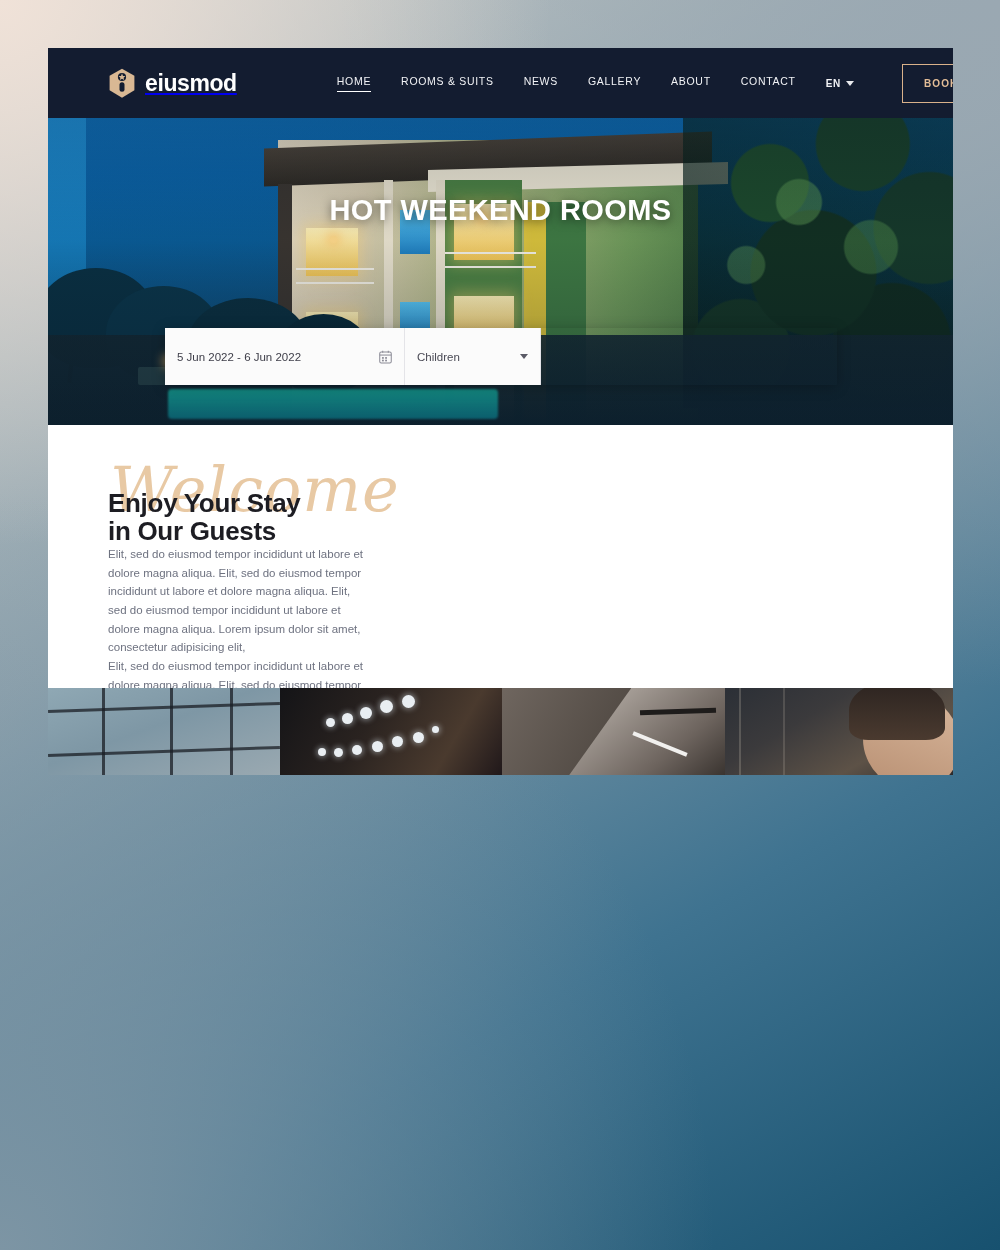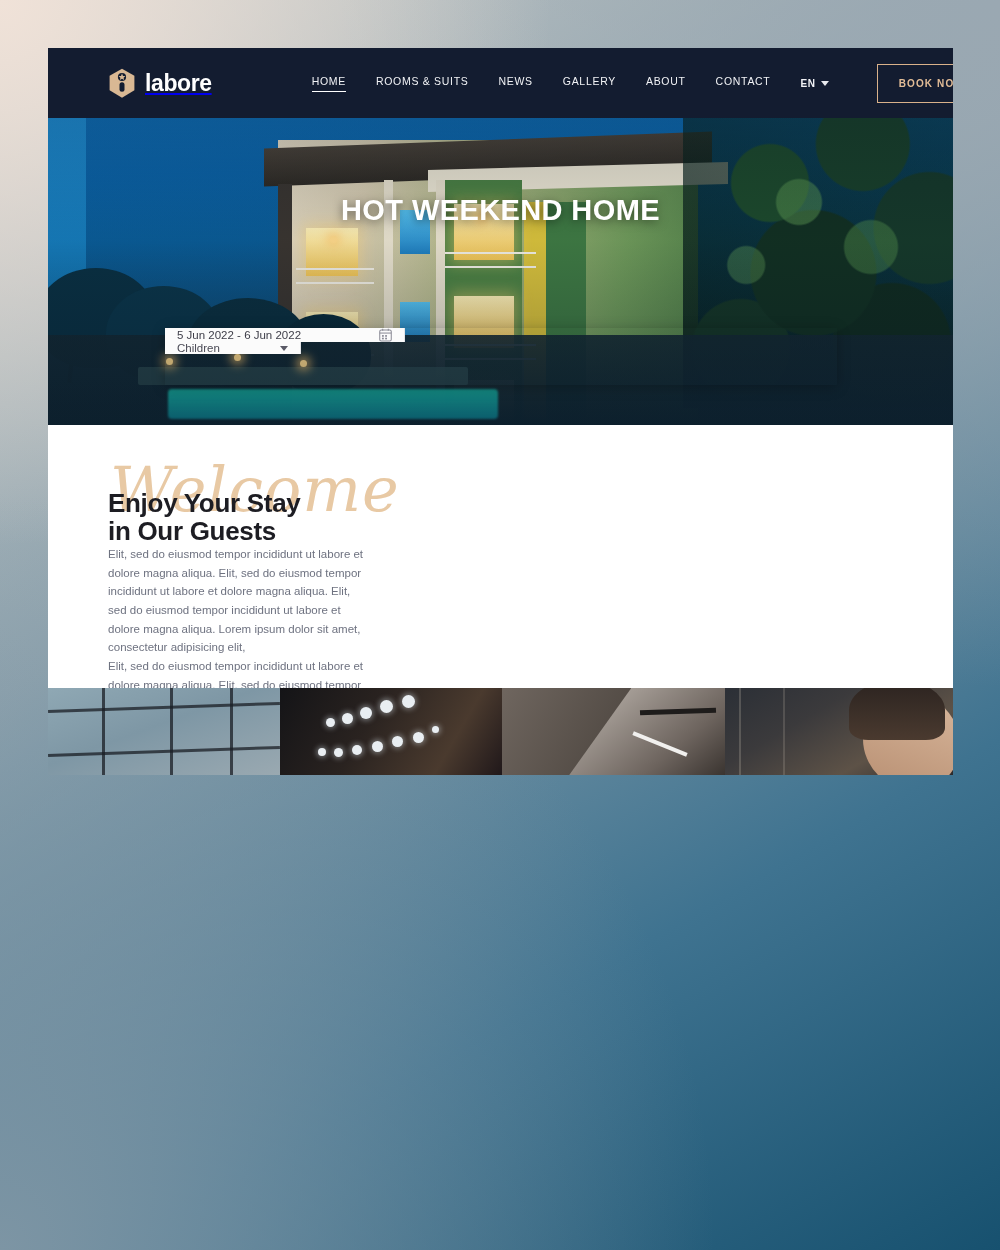--- a/index.html
+++ b/index.html
@@ -261,21 +261,20 @@
 
   
   .booking {
     position: absolute;
     left: 117px;
     bottom: 40px;
     width: 672px;
     height: 57px;
     display: flex;
     box-shadow: 0 2px 12px rgba(0,0,0,0.25);
-    flex-direction: column;
   }
   .bk-field {
     background: #fbfbfb;
     display: flex;
     align-items: center;
     padding: 0 12px;
     font-size: 11.5px;
     color: #3d3d48;
     border-right: 1px solid #e4e4e8;
     cursor: pointer;
@@ -390,21 +389,21 @@
     <a class="brand" href="#">
       <span class="brand-mark">
         <svg viewBox="0 0 28 31" width="28" height="31" aria-hidden="true">
           <path d="M14 0.8 L26.4 7.8 L26.4 22.2 L14 29.8 L1.6 22.2 L1.6 7.8 Z" fill="#d9b894"></path>
           <path d="M14 3.6 L23.9 9.3 L23.9 19.4 Q23.9 23 19.4 25.6 L14 28.6 L8.6 25.6 Q4.1 23 4.1 19.4 L4.1 9.3 Z" fill="#d9b894"></path>
           <circle cx="14" cy="9" r="4.1" fill="#131c30"></circle>
           <path d="M14 5.6 L15 7.9 L17.4 8.1 L15.6 9.7 L16.1 12.1 L14 10.8 L11.9 12.1 L12.4 9.7 L10.6 8.1 L13 7.9 Z" fill="#d9b894"></path>
           <rect x="11.5" y="14.2" width="5" height="9.6" rx="2.5" fill="#131c30"></rect>
         </svg>
       </span>
-      <span class="brand-name">labore</span>
+      <span class="brand-name">eiusmod</span>
     </a>
 
     <nav class="nav">
       <a class="nav-link active" href="#">HOME</a>
       <a class="nav-link" href="#">ROOMS &amp; SUITS</a>
       <a class="nav-link" href="#">NEWS</a>
       <a class="nav-link" href="#">GALLERY</a>
       <a class="nav-link" href="#">ABOUT</a>
       <a class="nav-link" href="#">CONTACT</a>
     </nav>
@@ -465,21 +464,21 @@
       <div class="deck"></div>
       <div class="pool"></div>
       <div class="lamp" style="left:118px; top:240px;"></div>
       <div class="lamp" style="left:186px; top:236px;"></div>
       <div class="lamp" style="left:252px; top:242px;"></div>
 
       <div class="hero-shade"></div>
     </div>
 
     <div class="hero-copy">
-      <h1 class="hero-title">HOT WEEKEND HOME</h1>
+      <h1 class="hero-title">HOT WEEKEND ROOMS</h1>
     </div>
 
     <div class="booking">
       <div class="bk-field bk-date">
         <span class="txt">5 Jun 2022 - 6 Jun 2022</span>
         <span class="cal-ico">
           <svg viewBox="0 0 14 15" width="13" height="14" aria-hidden="true">
             <rect x="0.8" y="2" width="12.4" height="12" rx="1.6" fill="none" stroke="#8b8b96" stroke-width="1.1"></rect>
             <line x1="0.8" y1="5.4" x2="13.2" y2="5.4" stroke="#8b8b96" stroke-width="1.1"></line>
             <line x1="4" y1="0.8" x2="4" y2="3" stroke="#8b8b96" stroke-width="1.1"></line>

